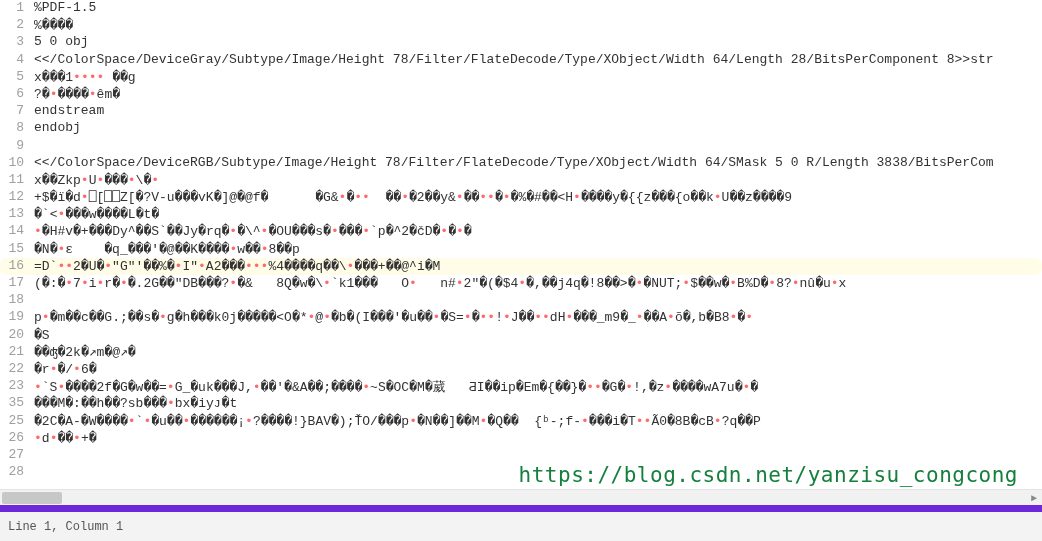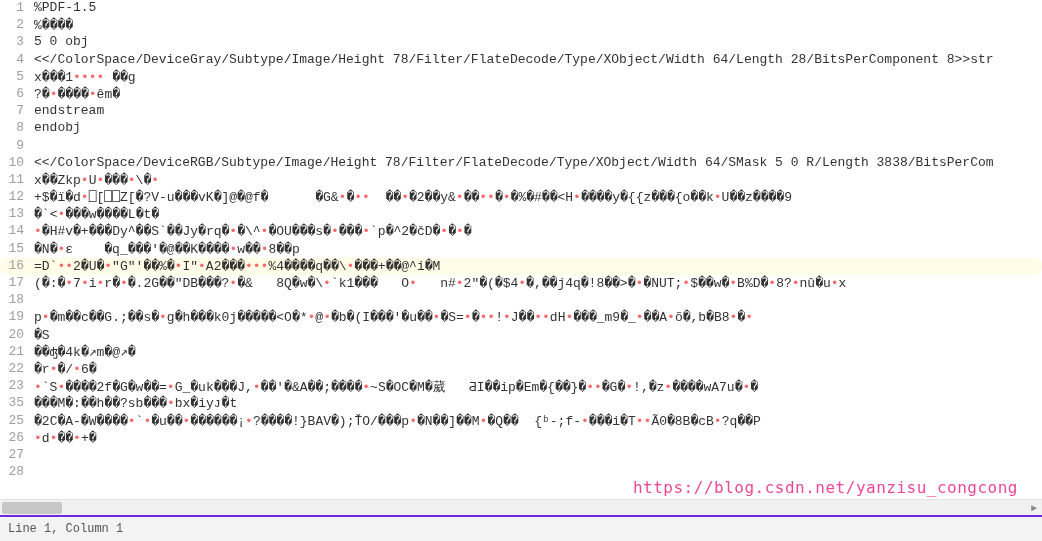--- a/index.html
+++ b/index.html
@@ -10,22 +10,22 @@
 .line { display: flex; align-items: flex-start; height: 17.2px; white-space: pre; }
 .gutter { width: 34px; text-align: right; padding-right: 10px; color: #a0a0a0; flex-shrink: 0; user-select: none; }
 .content { flex: 1; color: #333; overflow: hidden; font-family: Liberation Mono, monospace; }
 .line.hl { background: #fffde7; border-radius: 7px; }
 .dot { color: #ff6b6b; }
 .hscroll { height: 16px; background: #f1f1f1; border-top: 1px solid #e3e3e3; position: relative; }
 .hscroll-thumb { position: absolute; left: 2px; top: 2px; width: 60px; height: 12px; background: #c7c7c7; border-radius: 2px; }
 .hscroll-arrow { position: absolute; top: 0; width: 16px; height: 16px; display: flex; align-items: center; justify-content: center; color: #888; font-size: 10px; }
 .ha-left { left: 0; }
 .ha-right { right: 0; }
-.statusbar { height: 26px; background: #f3f3f3; border-top: 2px solid #6d28d9; display: flex; align-items: center; padding: 0 8px; color: #555; font-size: 12px; position: relative; }
-.watermark { position: absolute; right: 24px; bottom: 2px; color: #ec4899; font-family: Consolas, monospace; font-size: 16px; letter-spacing: 0.5px; pointer-events: none; }
+.statusbar { height: 36px; background: #f3f3f3; border-top: 7px solid #6d28d9; display: flex; align-items: center; padding: 0 8px; color: #555; font-size: 12px; position: relative; }
+.watermark { position: absolute; right: 24px; bottom: 2px; color: #15803d; font-family: Consolas, monospace; font-size: 21px; letter-spacing: 0.5px; pointer-events: none; }
 </style>
 </head>
 <body>
 
 <div class="editor">
   <div class="code-area">
     <div class="lines" id="lines">
         <div class="line"><div class="gutter">1</div><div class="content">%PDF-1.5</div></div>
         <div class="line"><div class="gutter">2</div><div class="content">%����</div></div>
         <div class="line"><div class="gutter">3</div><div class="content">5 0 obj</div></div>
@@ -39,21 +39,21 @@
         <div class="line"><div class="gutter">11</div><div class="content">x��Zkp<span class="dot">•</span>U<span class="dot">•</span>���<span class="dot">•</span>\�<span class="dot">•</span></div></div>
         <div class="line"><div class="gutter">12</div><div class="content">+$�ï�d<span class="dot">•</span>⎕[⎕⎕Z[�?V-u���vK�]@�@f�      �G&amp;<span class="dot">•</span>�<span class="dot">•</span><span class="dot">•</span>  ��<span class="dot">•</span>�2��y&amp;<span class="dot">•</span>��<span class="dot">•</span><span class="dot">•</span>�<span class="dot">•</span>�%�#��&lt;H<span class="dot">•</span>����y�{{z���{o��k<span class="dot">•</span>U��z����9</div></div>
         <div class="line"><div class="gutter">13</div><div class="content">�`&lt;<span class="dot">•</span>���w����L�t�</div></div>
         <div class="line"><div class="gutter">14</div><div class="content"><span class="dot">•</span>�H#v�+���Dy^��S`��Jy�rq�<span class="dot">•</span>�\^<span class="dot">•</span>�OU���s�<span class="dot">•</span>���<span class="dot">•</span>`p�^2�čD�<span class="dot">•</span>�<span class="dot">•</span>�</div></div>
         <div class="line"><div class="gutter">15</div><div class="content">�N�<span class="dot">•</span>ε    �q_���'�@��K����<span class="dot">•</span>w��<span class="dot">•</span>8��p</div></div>
         <div class="line hl"><div class="gutter">16</div><div class="content">=D`<span class="dot">•</span><span class="dot">•</span>2�U�<span class="dot">•</span>"G"'��%�<span class="dot">•</span>I"<span class="dot">•</span>A2���<span class="dot">•</span><span class="dot">•</span><span class="dot">•</span>%4����q��\<span class="dot">•</span>���+��@^i�M</div></div>
         <div class="line"><div class="gutter">17</div><div class="content">(�:�<span class="dot">•</span>7<span class="dot">•</span>i<span class="dot">•</span>r�<span class="dot">•</span>�.2G��"DB���?<span class="dot">•</span>�&amp;   8Q�w�\<span class="dot">•</span>`k1���   O<span class="dot">•</span>   n#<span class="dot">•</span>2"�(�$4<span class="dot">•</span>�,��j4q�!8��&gt;�<span class="dot">•</span>�NUT;<span class="dot">•</span>$��w�<span class="dot">•</span>B%D�<span class="dot">•</span>8?<span class="dot">•</span>nû�u<span class="dot">•</span>x</div></div>
         <div class="line"><div class="gutter">18</div></div>
         <div class="line"><div class="gutter">19</div><div class="content">p<span class="dot">•</span>�m��c��G.;��s�<span class="dot">•</span>g�h���k0j�����&lt;O�*<span class="dot">•</span>@<span class="dot">•</span>�b�(I���'�u��<span class="dot">•</span>�S=<span class="dot">•</span>�<span class="dot">•</span><span class="dot">•</span>!<span class="dot">•</span>J��<span class="dot">•</span><span class="dot">•</span>dH<span class="dot">•</span>���_m9�_<span class="dot">•</span>��A<span class="dot">•</span>õ�,b�B8<span class="dot">•</span>�<span class="dot">•</span></div></div>
         <div class="line"><div class="gutter">20</div><div class="content">�S</div></div>
-        <div class="line"><div class="gutter">21</div><div class="content">��ʤ�4k�↗m�@↗�</div></div>
+        <div class="line"><div class="gutter">21</div><div class="content">��ʤ�2k�↗m�@↗�</div></div>
         <div class="line"><div class="gutter">22</div><div class="content">�r<span class="dot">•</span>�/<span class="dot">•</span>6�</div></div>
         <div class="line"><div class="gutter">23</div><div class="content"><span class="dot">•</span>`S<span class="dot">•</span>����2f�G�w��=<span class="dot">•</span>G_�uk���J,<span class="dot">•</span>��'�&amp;A��;����<span class="dot">•</span>~S�OC�M�葳   ƋI��ip�Em�{��}�<span class="dot">•</span><span class="dot">•</span>�G�<span class="dot">•</span>!,�z<span class="dot">•</span>����wA7u�<span class="dot">•</span>�</div></div>
         <div class="line"><div class="gutter">35</div><div class="content">���M�:��h��?sb���<span class="dot">•</span>bx�iyᴊ�t</div></div>
         <div class="line"><div class="gutter">25</div><div class="content">�2C�A-�W����<span class="dot">•</span>`<span class="dot">•</span>�u��<span class="dot">•</span>������¡<span class="dot">•</span>?����!}BAV�);ŤO/���p<span class="dot">•</span>�N��]��M<span class="dot">•</span>�Q��  {ᵇ-;f-<span class="dot">•</span>���i�T<span class="dot">•</span><span class="dot">•</span>Ã0�8B�cB<span class="dot">•</span>?q��P</div></div>
         <div class="line"><div class="gutter">26</div><div class="content"><span class="dot">•</span>d<span class="dot">•</span>��<span class="dot">•</span>+�</div></div>
         <div class="line"><div class="gutter">27</div><div class="content"></div></div>
         <div class="line"><div class="gutter">28</div><div class="content"></div></div>
       </div>
     <div class="watermark">https://blog.csdn.net/yanzisu_congcong</div>
   </div>

